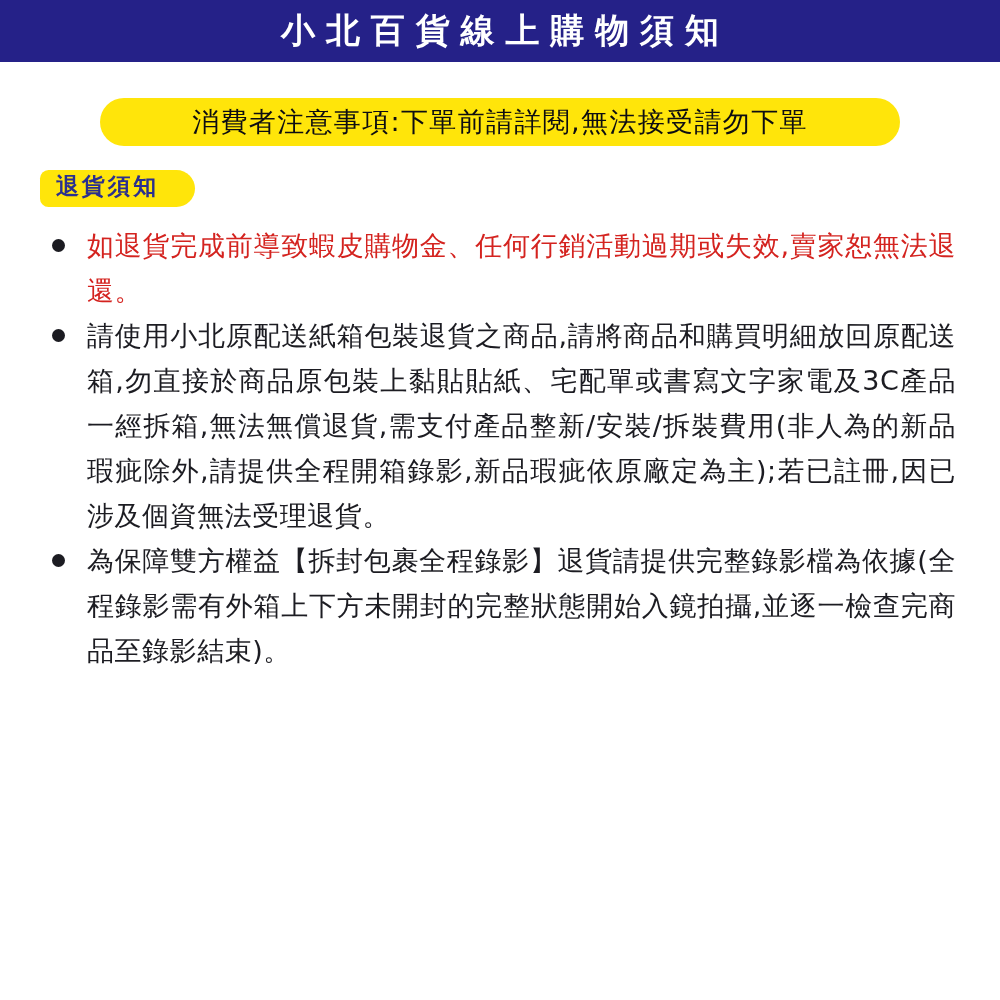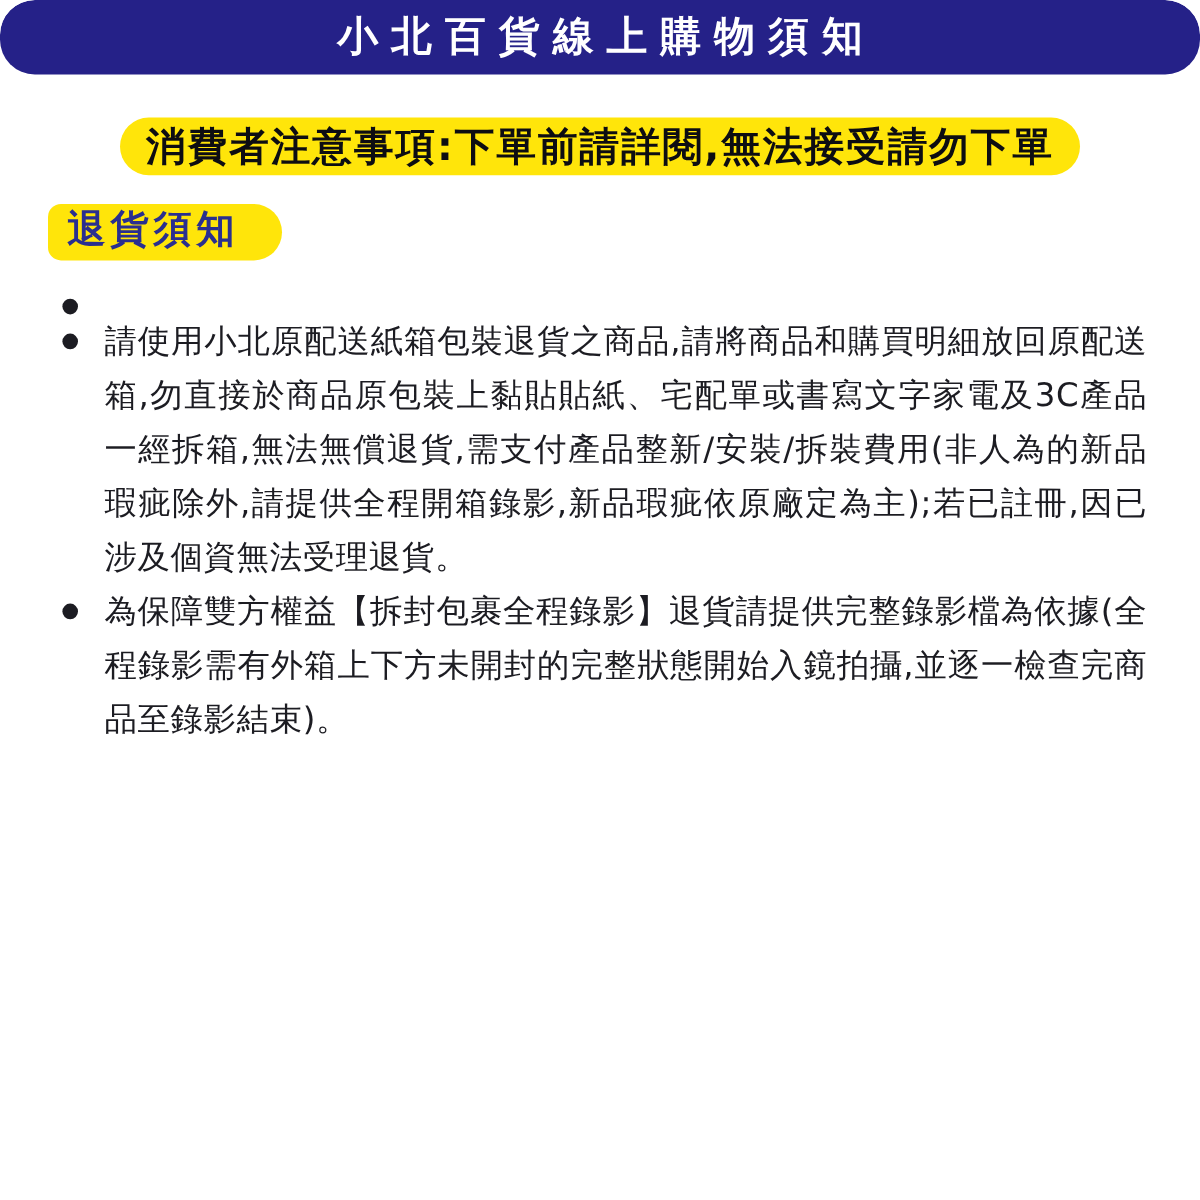--- a/index.html
+++ b/index.html
@@ -5,21 +5,21 @@
 <style>
   :root {
     --banner-bg: #252188;
     --banner-text: #ffffff;
     --highlight-yellow: #ffe50a;
     --notice-text: #0d0d12;
     --heading-text: #2a2f8f;
     --body-text: #1c1c22;
     --alert-red: #d4231f;
   }
-  * { box-sizing: border-box; border-radius: 29px; }
+  * { box-sizing: border-box; }
   html, body {
     margin: 0;
     padding: 0;
     background: #ffffff;
     width: 1000px;
     height: 1000px;
     overflow: hidden;
     font-family: "DejaVu Sans", "Liberation Sans", sans-serif;
   }
 
@@ -48,38 +48,38 @@
     height: 48px;
     margin: 36px auto 0 auto;
     background: var(--highlight-yellow);
     border-radius: 26px;
     display: flex;
     align-items: center;
     justify-content: center;
   }
   .notice-bar span {
     color: var(--notice-text);
-    font-size: 33px;
-    font-weight: bold;
+    font-size: 27px;
+    font-weight: normal;
     letter-spacing: 0.05em;
     white-space: nowrap;
   }
 
   
   .heading-pill {
     display: inline-block;
     margin: 24px 0 0 40px;
     background: var(--highlight-yellow);
     border-radius: 12px 26px 26px 12px;
     padding: 4px 36px 8px 16px;
   }
   .heading-pill h2 {
     margin: 0;
     color: var(--heading-text);
-    font-size: 32px;
+    font-size: 23px;
     font-weight: bold;
     letter-spacing: 0.12em;
     line-height: 1.1;
     white-space: nowrap;
   }
 
   
   .policy-list {
     list-style: none;
     margin: 16px 44px 0 50px;
@@ -122,21 +122,21 @@
   <span>消費者注意事項:下單前請詳閱,無法接受請勿下單</span>
 </div>
 
 <div class="heading-pill">
   <h2>退貨須知</h2>
 </div>
 
 <ul class="policy-list">
     <li class="policy-item">
       <span class="bullet-dot"></span>
-      <p class="policy-text"></p>
+      <p class="policy-text"><span class="red block">如退貨完成前導致蝦皮購物金、任何行銷活動過期或失效,賣家恕無法退還。</span></p>
     </li>
     <li class="policy-item">
       <span class="bullet-dot"></span>
       <p class="policy-text"><span>請使用小北原配送紙箱包裝退貨之商品,請將商品和購買明細放回原配送箱,勿直接於商品原包裝上黏貼貼紙、宅配單或書寫文字家電及3C產品一經拆箱,無法無償退貨,需支付產品整新/安裝/拆裝費用(非人為的新品瑕疵除外,請提供全程開箱錄影,新品瑕疵依原廠定為主);若已註冊,因已涉及個資無法受理退貨。</span></p>
     </li>
     <li class="policy-item">
       <span class="bullet-dot"></span>
       <p class="policy-text"><span>為保障雙方權益【拆封包裹全程錄影】退貨請提供完整錄影檔為依據(全程錄影需有外箱上下方未開封的完整狀態開始入鏡拍攝,並逐一檢查完商品至錄影結束)。</span></p>
     </li>
   </ul>

